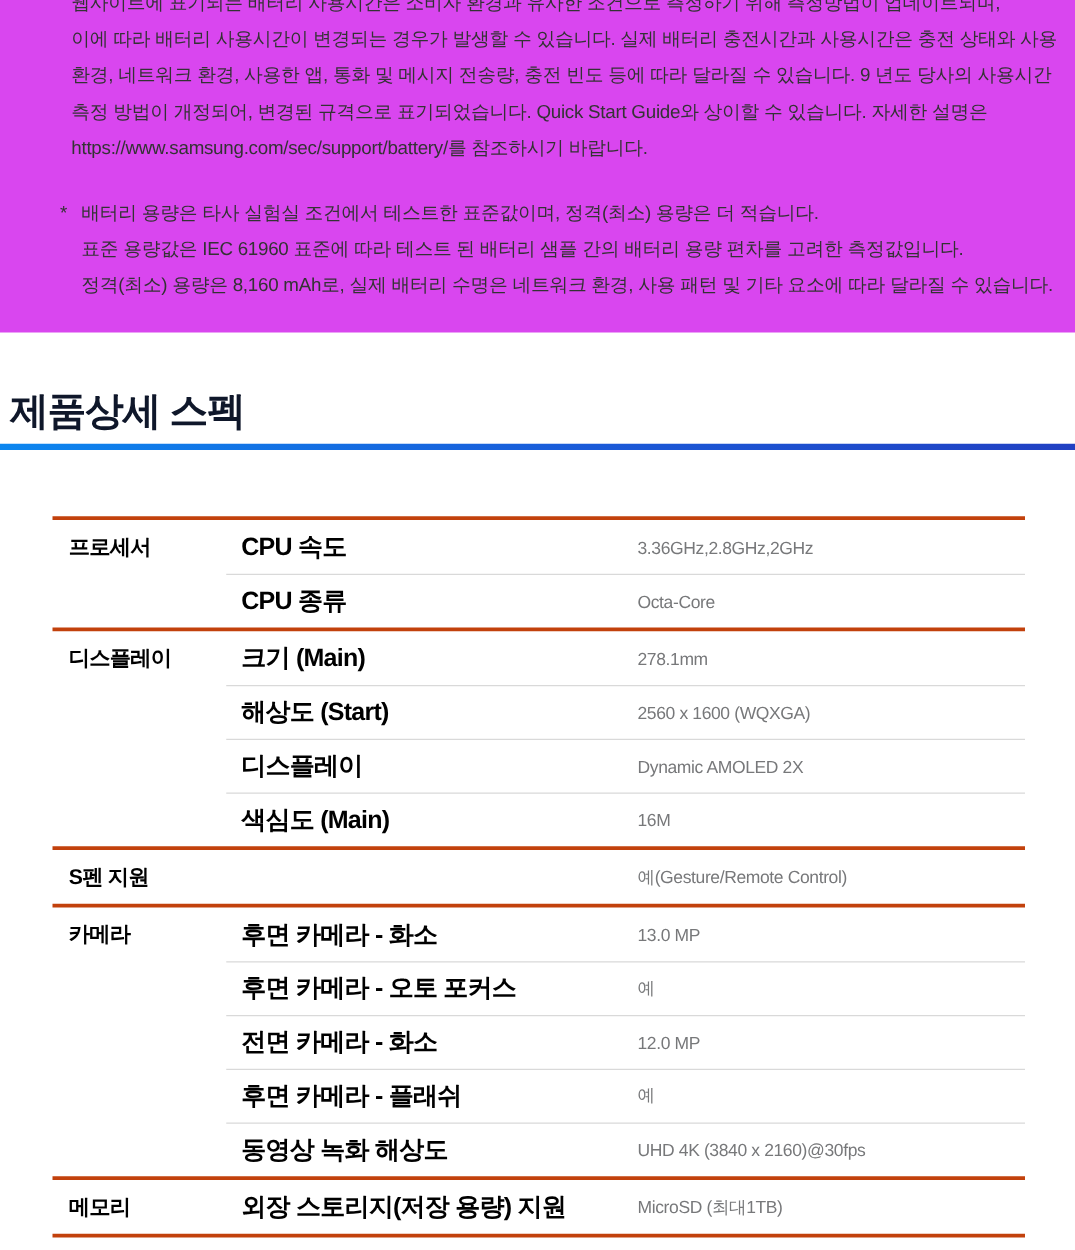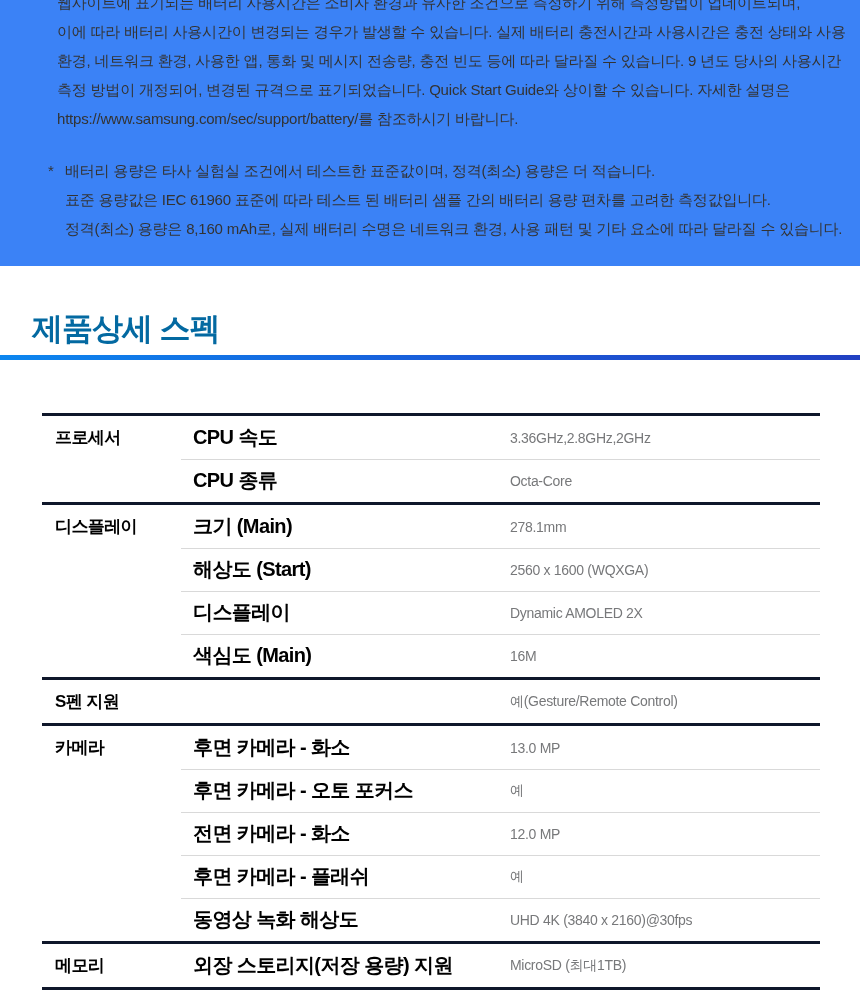--- a/index.html
+++ b/index.html
@@ -1,38 +1,38 @@
 <!DOCTYPE html>
 <html><head>
 <meta charset="utf-8">
 <style>
   * { margin:0; padding:0; box-sizing:border-box; }
   html,body { width:860px; height:1000px; overflow:hidden; background:#fff;
     font-family:"Liberation Sans","DejaVu Sans",sans-serif; }
 
   
-  .top-note { background:#3b82f6; height:266px; overflow:hidden;
+  .top-note { background:#d946ef; height:266px; overflow:hidden;
     padding:0 42px 0 57px; position:relative; }
   .para1 { position:relative; top:-12px; font-size:15px; line-height:29px;
     color:#333333; letter-spacing:-0.2px; }
   .para1 div { white-space:nowrap; }
   .footnote { display:flex; margin-top:11px; margin-left:-9px;
     font-size:15px; line-height:29px; color:#333333; letter-spacing:-0.2px; }
   .footnote .marker { width:17px; flex:none; }
   .footnote .fn-lines div { white-space:nowrap; }
 
   
-  .section-title { margin:45px 0 0 32px; font-size:31px; font-weight:bold;
-    color:#0369a1; letter-spacing:-1px; line-height:36px; }
+  .section-title { margin:45px 0 0 8px; font-size:31px; font-weight:bold;
+    color:#0f172a; letter-spacing:-1px; line-height:36px; }
   .title-underline { margin-top:8px; height:5px;
     background:linear-gradient(90deg,#0c86ef 0%,#1a5ad8 55%,#2140c2 100%); }
 
   
   .spec-table { margin:53px 0 0 42px; width:778px; }
-  .spec-group { border-top:3px solid #0f172a; }
+  .spec-group { border-top:3px solid #c2410c; }
   .spec-row { position:relative; display:grid;
     grid-template-columns:139px 329px 1fr; align-items:center; height:43px; }
   .spec-row.with-sep::before { content:""; position:absolute; left:139px;
     right:0; top:0; height:1px; background:#d9d9d9; }
   .cell-cat { padding-left:13px; font-weight:bold; font-size:17px;
     color:#000; letter-spacing:-0.6px; white-space:nowrap; }
   .cell-attr { padding-left:12px; font-weight:bold; font-size:20px;
     color:#000; letter-spacing:-0.6px; white-space:nowrap; }
   .cell-val { font-size:14px; color:#77787a; letter-spacing:-0.3px;
     white-space:nowrap; }

